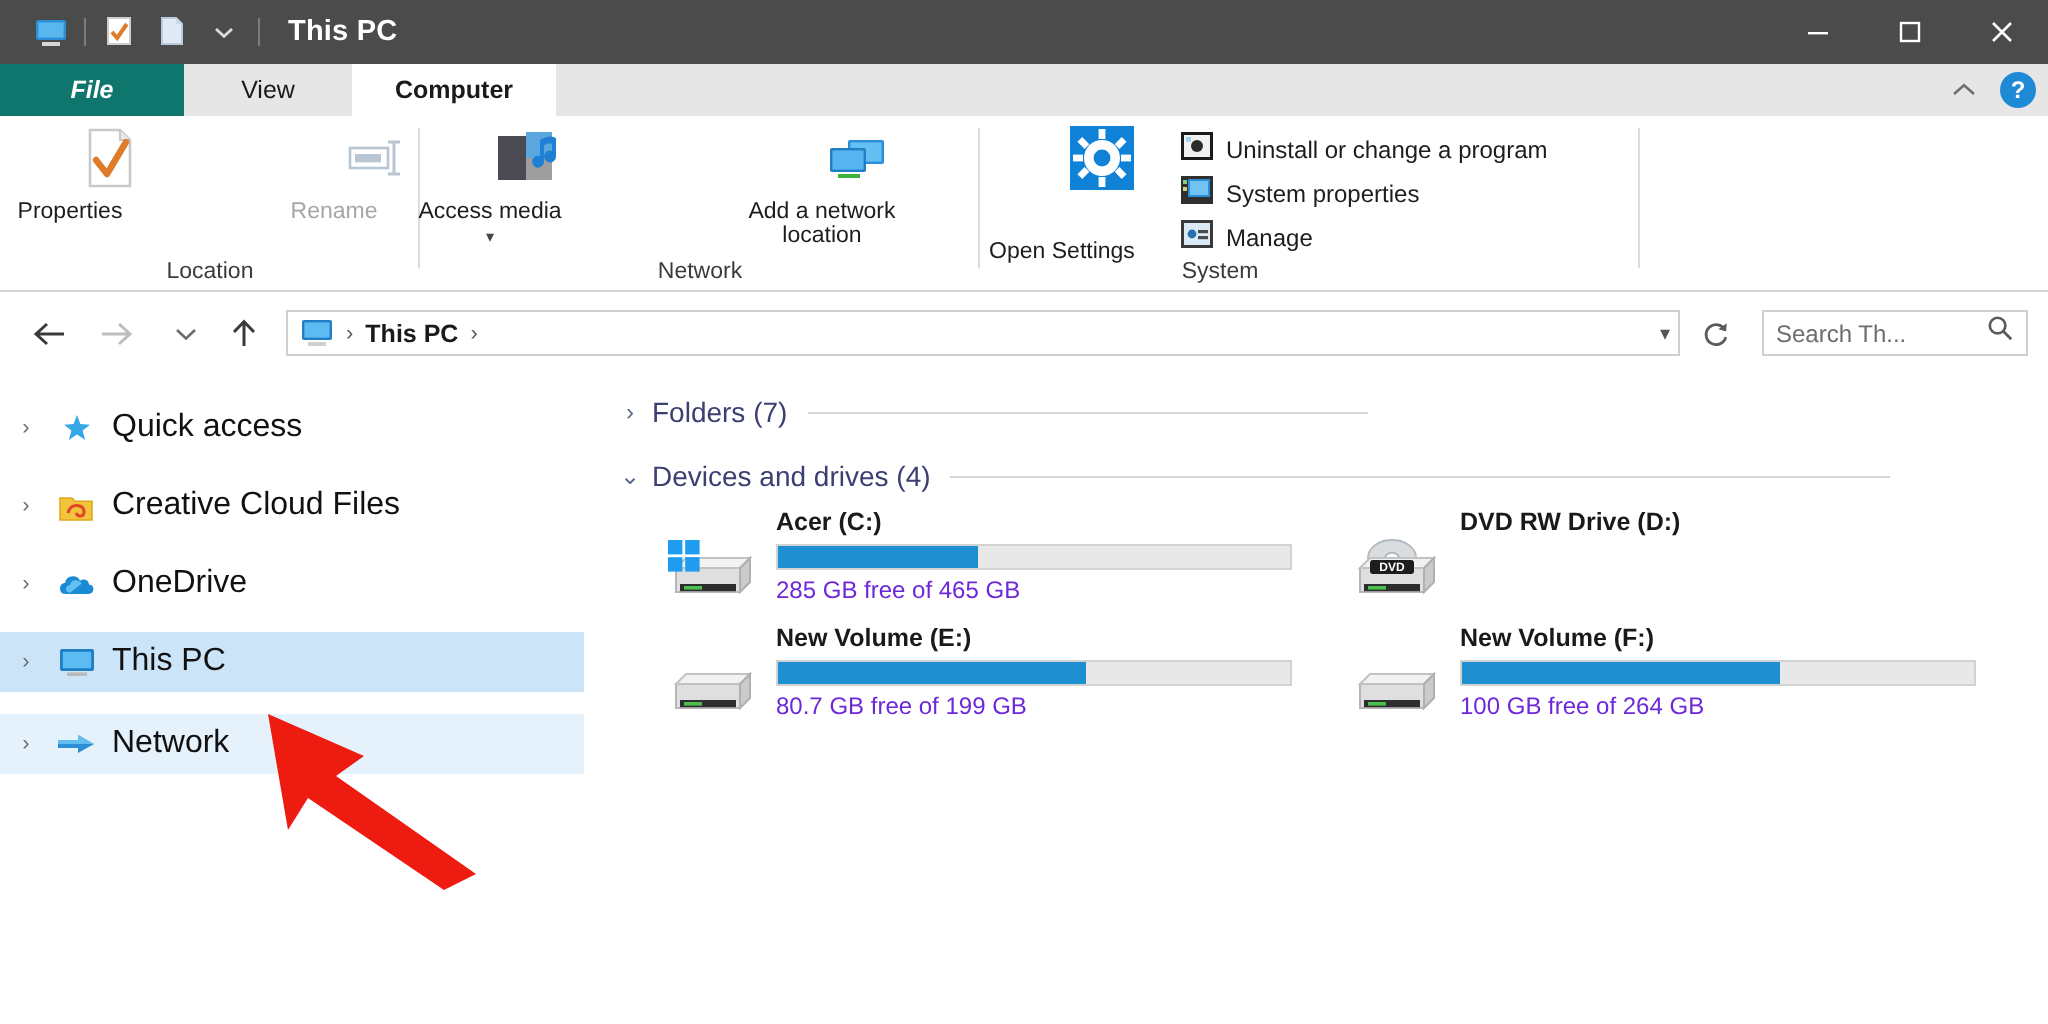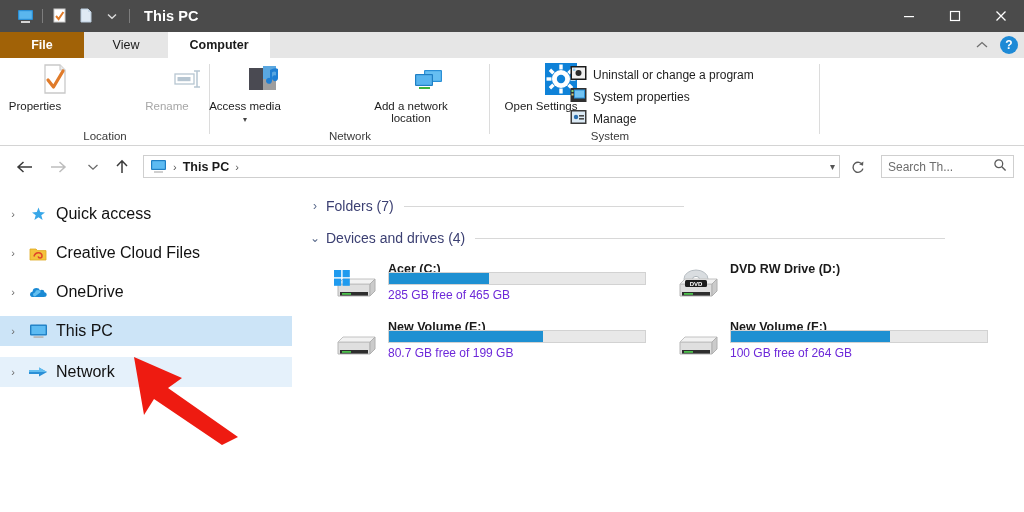--- a/index.html
+++ b/index.html
@@ -26,21 +26,21 @@
   .wincontrols { position:absolute; right:0; top:0; display:flex; height:32px; }
   .wc { width:46px; height:32px; display:flex; align-items:center; justify-content:center; }
   .wc svg { display:block; }
 
   
   .tabsrow {
     position:absolute; top:32px; left:0; width:1024px; height:26px;
     background:#e6e6e6; display:flex; align-items:stretch;
   }
   .tab { display:flex; align-items:center; justify-content:center; font-size:12.5px; color:#1a1a1a; }
-  .tab-file { width:84px; background:#a16207; color:#fff; font-weight:bold; }
+  .tab-file { width:92px; background:#0f766e; color:#fff; font-weight:bold;font-style:italic; }
   .tab-computer { width:102px; background:#ffffff; font-weight:bold; }
   .tab-view { width:84px; background:#e6e6e6; }
   .tabs-right { position:absolute; right:6px; top:0; height:26px; display:flex; align-items:center; gap:10px; }
   .chev-up { width:16px; height:16px; display:flex; align-items:center; justify-content:center; }
   .helpbtn {
     width:18px; height:18px; border-radius:50%; background:#1e8ad6;
     color:#fff; font-size:12px; font-weight:bold; display:flex;
     align-items:center; justify-content:center;
   }
 
@@ -59,21 +59,21 @@
     position:absolute; top:4px; width:66px; height:64px;
     display:flex; flex-direction:column; align-items:flex-end; justify-content:flex-start;
   }
   .bigbtn .bi { height:34px; display:flex; align-items:flex-end; justify-content:center; }
   .bigbtn .bl {
     font-size:11.5px; color:#1d1d1d; text-align:center; line-height:12px;
     margin-top:4px; width:74px;
   }
   .bigbtn.disabled .bl { color:#a6a6a6; }
   .smallbtn {
-    position:absolute; height:20px; display:flex; align-items:center; gap:6px;
+    position:absolute; height:20px; display:flex; align-items:center; gap:6px;padding-left:20px;
   }
   .smallbtn .sl { font-size:12px; color:#1d1d1d; white-space:nowrap; }
   .caret { font-size:8px; color:#444; }
 
   
   .addrbar {
     position:absolute; top:147px; left:0; width:1024px; height:38px; background:#fff;
   }
   .navbtn { position:absolute; top:9px; width:22px; height:22px;
             display:flex; align-items:center; justify-content:center; }
@@ -108,21 +108,21 @@
 
   
   .content { position:absolute; top:186px; left:292px; width:732px; height:326px; background:#fff; }
   .grouphdr { position:absolute; left:0; height:24px; display:flex; align-items:center; }
   .grouphdr .gchev { width:22px; text-align:center; color:#5b6b8c; font-size:12px; }
   .grouphdr .glabel { font-size:14px; color:#3b3f72; white-space:nowrap; }
   .grouphdr .gline { height:1px; background:#d8d8d8; margin-left:10px; }
 
   .drive { position:absolute; width:340px; height:56px; }
   .drive .dico { position:absolute; left:10px; top:14px; width:46px; height:36px; }
-  .drive .dname { position:absolute; left:66px; top:8px; font-size:12.5px; color:#1a1a1a; font-weight:bold; }
+  .drive .dname { position:absolute; left:66px; top:0; font-size:12.5px; color:#1a1a1a; font-weight:bold; }
   .drive .dbar {
     position:absolute; left:66px; top:18px; width:258px; height:13px;
     background:#e8e8e8; border:1px solid #d2d2d2;
   }
   .drive .dfill { height:100%; background:#1e90d2; }
   .drive .dfree { position:absolute; left:66px; top:34px; font-size:12px; color:#6d28d9; }
 
   
   .redarrow { position:absolute; left:110px; top:345px; pointer-events:none; }
 </style>
@@ -251,21 +251,21 @@
             <rect x="9" y="25" width="11" height="2" fill="#3db33d"></rect>
           </svg>
         </div>
         <div class="bl">Add a network location</div>
       </div>
       <div class="rgroup-label">Network</div>
       <div class="rgroup-div" style="right:0;"></div>
     </div>
 
     <div class="rgroup" style="left:490px; width:330px;">
-      <div class="bigbtn" style="left:18px; width:70px;">
+      <div class="bigbtn" style="left:8px; width:70px;gap:20px;">
         <div class="bi">
           <svg width="34" height="34" viewBox="0 0 34 34">
             <rect x="1" y="1" width="32" height="32" fill="#0f82d8"></rect>
             <g fill="#ffffff">
               <circle cx="17" cy="17" r="9"></circle>
             </g>
             <circle cx="17" cy="17" r="4.2" fill="#0f82d8"></circle>
             <g fill="#ffffff">
               <rect x="15.3" y="2.5" width="3.4" height="5"></rect>
               <rect x="15.3" y="26.5" width="3.4" height="5"></rect>

